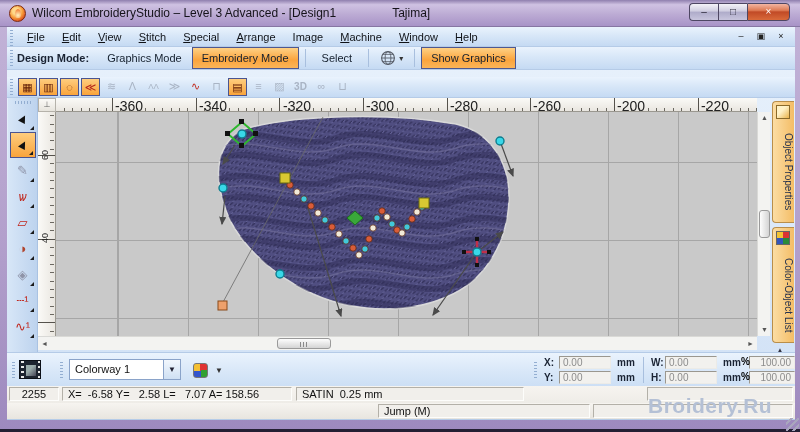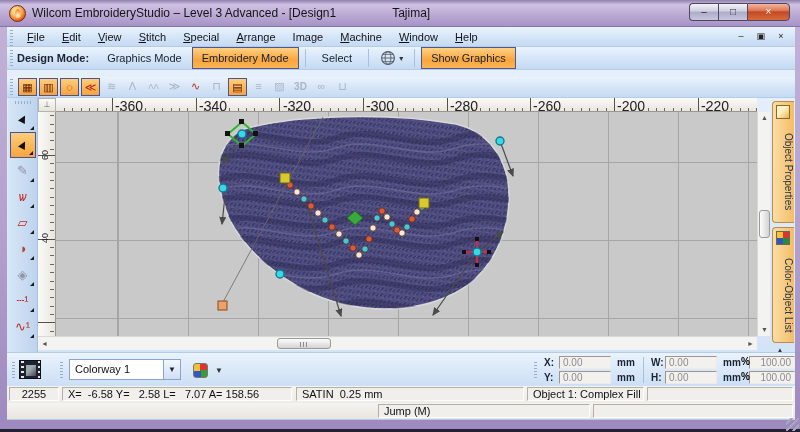--- a/index.html
+++ b/index.html
@@ -445,23 +445,23 @@
       </div>
       <span class="unit" style="position:absolute;left:734px;top:3px;font-weight:bold">%</span>
       <span class="unit" style="position:absolute;left:734px;top:18px;font-weight:bold">%</span>
       <div class="fsep"></div>
     </div>
 
     <div class="bar status1">
       <span class="panel" style="left:2px;width:50px;text-align:center">2255</span>
       <span class="panel" style="left:55px;width:230px">X=  -6.58 Y=   2.58 L=   7.07 A= 158.56</span>
       <span class="panel" style="left:289px;width:228px">SATIN  0.25 mm</span>
-      <span class="panel" style="left:520px;width:117px">Object 1: Complex Fill</span>
       <span class="panel" style="left:640px;width:146px"></span>
     </div>
     <div class="bar status2">
       <span class="panel" style="left:371px;width:212px">Jump (M)</span>
       <span class="panel" style="left:586px;width:200px"></span>
     </div>
   </div>
 
+  <div class="watermark">Broidery.Ru</div>
   <div class="rgrip"></div>
 </div>
 
 </body></html>

